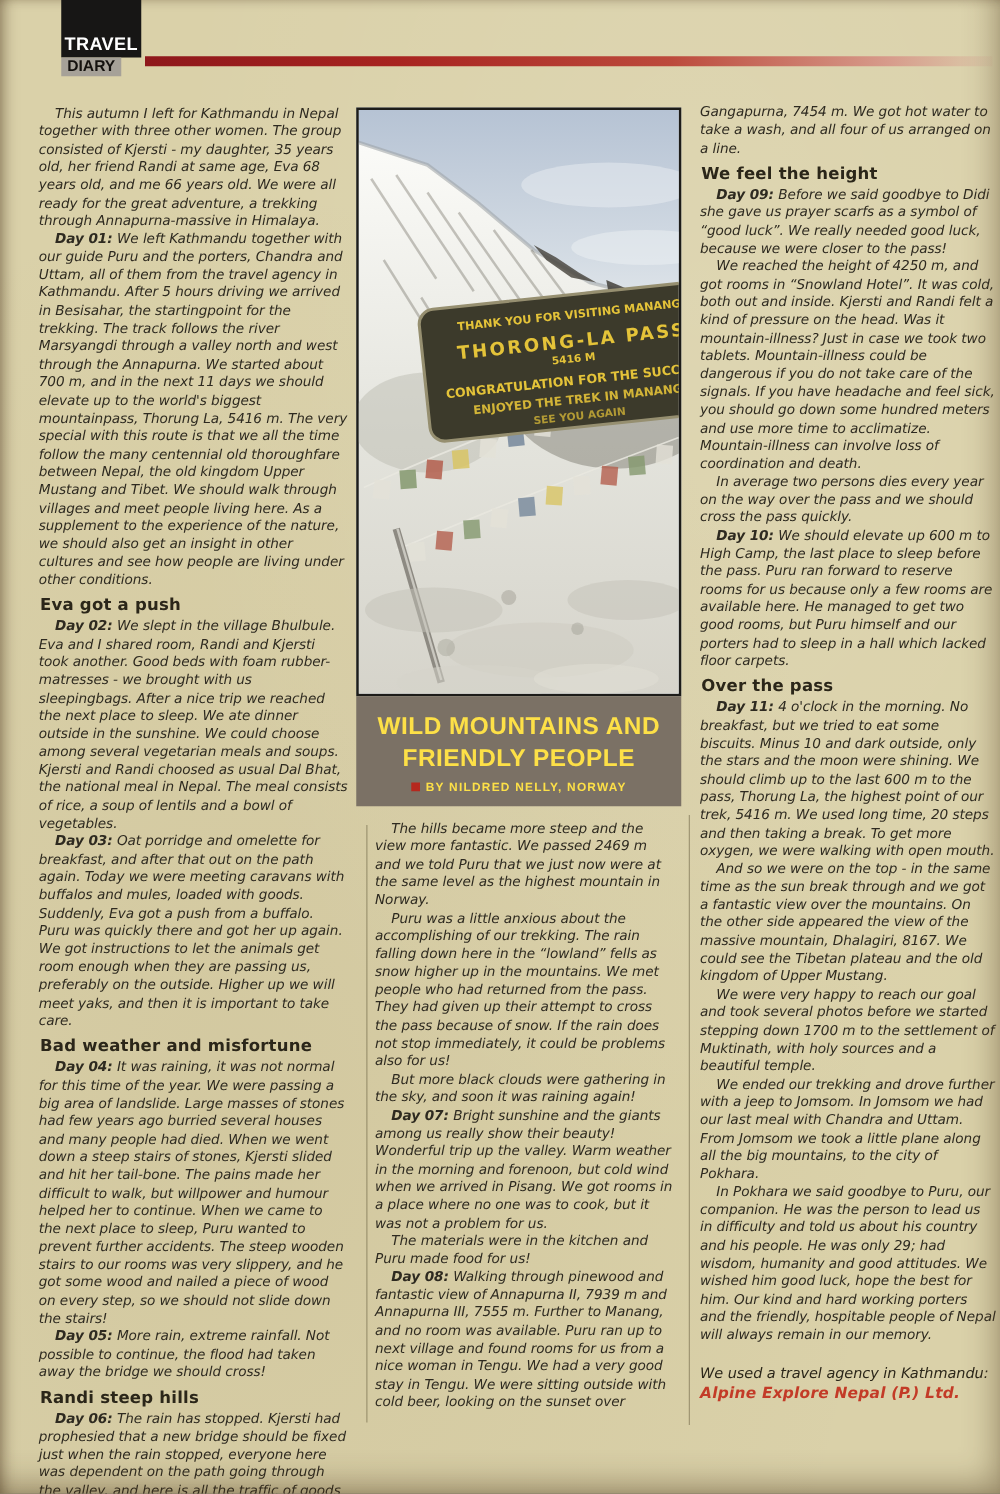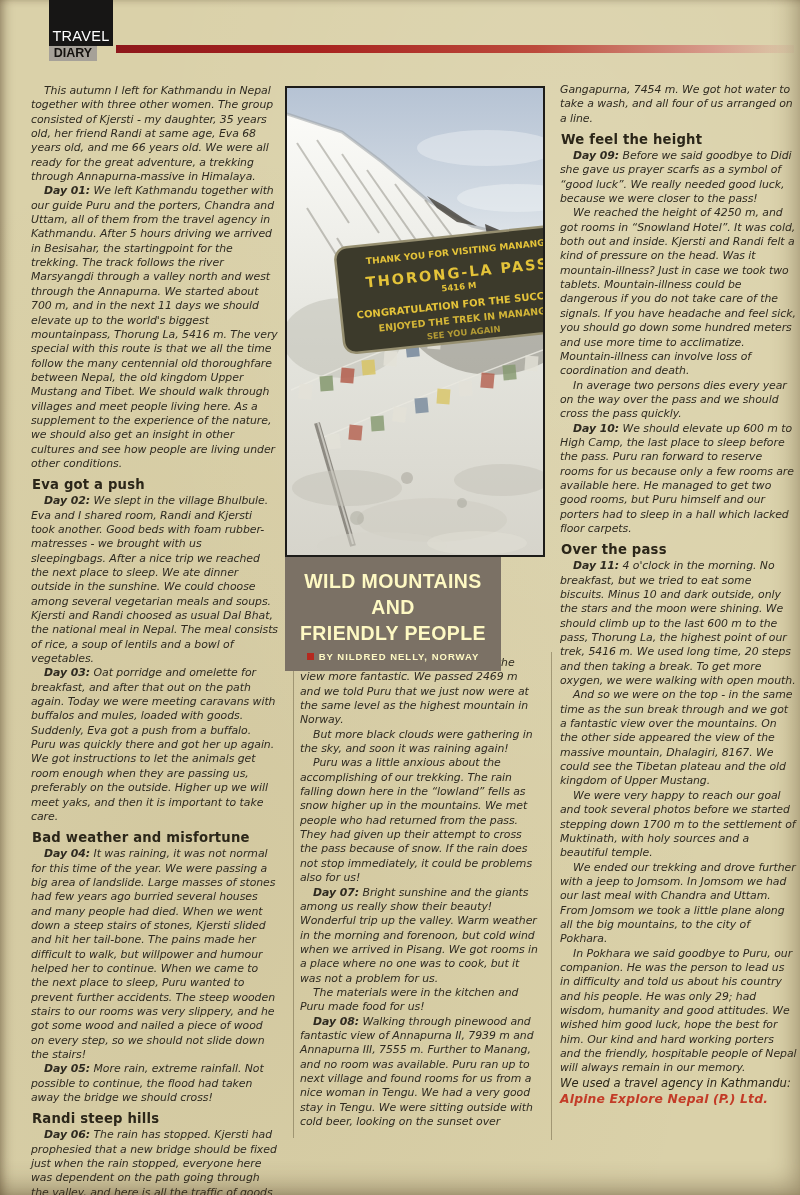--- a/index.html
+++ b/index.html
@@ -15,49 +15,49 @@
     content:""; position:absolute; inset:0; pointer-events:none;
     box-shadow: inset 9px 0 12px -7px rgba(70,50,25,.55),
                 inset -12px -16px 26px -10px rgba(70,50,25,.45),
                 inset 0 6px 10px -8px rgba(70,50,25,.35);
   }
   
   .kicker { position:absolute; left:49px; top:0; z-index:3; }
   .kicker-top {
     width:64px; height:46px; background:#171615; color:#ffffff;
     display:flex; align-items:flex-end; justify-content:center;
-    font-family:"Liberation Sans", sans-serif; font-weight:normal; font-size:14.5px;
+    font-family:"Liberation Sans", sans-serif; font-weight:bold; font-size:14.5px;
     letter-spacing:.3px; padding-bottom:2px; box-sizing:border-box;
   }
   .kicker-bottom {
     width:48px; height:15px; background:#a6a198; color:#14110e; text-align:center;
     font-family:"Liberation Sans", sans-serif; font-weight:bold; font-size:12.5px; line-height:15px;
   }
   .red-bar {
     position:absolute; left:116px; top:45px; width:678px; height:8px;
     background:linear-gradient(to right,#8e181b,#a82420 30%,#bc4a3c 62%,#d79c8c 88%,rgba(218,170,155,.15));
   }
   
   .col { position:absolute; }
   .col1 { left:31px; top:84px; width:248px; }
   .col2-text { left:300px; top:656px; width:241px; }
   .col3 { left:560px; top:83px; width:237px; }
   .para { font-size:10.9px; line-height:14.35px; margin:0; letter-spacing:-0.05px;font-style:italic; }
   .para.indent { text-indent:13px; }
   .para strong { font-weight:bold; }
   .col-heading { font-size:13.2px; font-weight:bold; margin:6px 0 2px 1px; letter-spacing:.2px; color:#2b2619; }
-  .footer-italic { font-style:italic; font-size:11.6px; color:#2b2619; }
+  .footer-italic { font-style:italic; font-size:11.6px; margin-top:15px; color:#2b2619; }
   .footer-red { font-style:italic; font-weight:bold; font-size:12.3px; margin-top:2px; color:#c33b27; letter-spacing:.2px; }
   .vrule { position:absolute; width:1px; background:rgba(105,95,65,.5); }
   .vrule1 { left:293px; top:660px; height:478px; }
   .vrule2 { left:551px; top:652px; height:488px; }
   
   .photo-wrap { position:absolute; left:285px; top:86px; width:260px; z-index:2; }
   .photo-svg { display:block; width:256px; height:467px; border:2px solid #1d1c19; background:#cfd6dd; }
-  .title-box { width:216px; background:#7b7165; color:#fef9c3; text-align:center; padding:11px 0 9px; box-sizing:border-box; }
+  .title-box { width:260px; background:#7b7165; color:#fde047; text-align:center; padding:11px 0 9px; box-sizing:border-box; }
   .title-line { font-family:"Liberation Sans", sans-serif; font-weight:bold; font-size:19.5px; line-height:26px; letter-spacing:.4px; }
   .byline { margin-top:5px; font-family:"Liberation Sans", sans-serif; font-weight:bold; font-size:9.5px; letter-spacing:1px; }
   .red-sq { display:inline-block; width:7px; height:7px; background:#b5281e; margin-right:5px; }
   .sign-text { fill:#e4c339; font-family:"DejaVu Sans", sans-serif; font-weight:bold; }
 </style>
 </head>
 <body>
 
 <div class="page">
 
@@ -174,22 +174,22 @@
       <p class="para indent"><strong>Day 02:</strong>  We slept in the village Bhulbule. Eva and I shared room, Randi and Kjersti took another. Good beds with foam rubber-matresses - we brought with us sleepingbags.  After a nice trip we reached the next place to sleep. We ate dinner outside in the sunshine.  We could choose among several vegetarian meals and soups. Kjersti and Randi choosed as usual Dal Bhat, the national meal in Nepal.  The meal consists of rice, a soup of lentils and a bowl of vegetables.</p>
       <p class="para indent"><strong>Day 03:</strong>  Oat porridge and omelette for breakfast, and after that out on the path again.  Today we were meeting caravans with buffalos and mules, loaded with goods. Suddenly, Eva got a push from a buffalo.  Puru was quickly there and got her up again.  We got instructions to let the animals get room enough when they are passing us, preferably on the outside.  Higher up we will meet yaks, and then it is important to take care.</p>
       <h3 class="col-heading">Bad weather and misfortune</h3>
       <p class="para indent"><strong>Day 04:</strong>  It was raining, it was not normal for this time of the year.  We were passing a big area of landslide. Large masses of stones had few years ago burried several houses and many people had died.  When we went down a steep stairs of stones, Kjersti slided and hit her tail-bone. The pains made her difficult to walk, but willpower and humour helped her to continue. When we came to the next place to sleep, Puru wanted to prevent further accidents. The steep wooden stairs to our rooms was very slippery, and he got some wood and nailed a piece of wood on every step, so we should not slide down the stairs!</p>
       <p class="para indent"><strong>Day 05:</strong>  More rain, extreme rainfall. Not possible to continue, the flood had taken away the bridge we should cross!</p>
       <h3 class="col-heading">Randi steep hills</h3>
       <p class="para indent"><strong>Day 06:</strong>  The rain has stopped. Kjersti had prophesied that a new bridge should be fixed just when the rain stopped, everyone here was dependent on the path going through the valley, and here is all the traffic of goods and people going on. And Kjersti was right. As soon as the rain stopped, volunteers with</p>
     </div>
   <div class="col col2-text">
       <p class="para indent">The hills became more steep and the view more fantastic. We passed 2469 m and we told Puru that we just now were at the same level as the highest mountain in Norway.</p>
+      <p class="para indent">Puru was a little anxious about the accomplishing of our trekking. The rain falling down here in the “lowland” fells as snow higher up in the mountains.  We met people who had returned from the pass. They had given up their attempt to cross the pass because of snow. If the rain does not stop immediately, it could be problems also for us!</p>
       <p class="para indent">But more black clouds were gathering in the sky, and soon it was raining again!</p>
-      <p class="para indent">Puru was a little anxious about the accomplishing of our trekking. The rain falling down here in the “lowland” fells as snow higher up in the mountains.  We met people who had returned from the pass. They had given up their attempt to cross the pass because of snow. If the rain does not stop immediately, it could be problems also for us!</p>
       <p class="para indent"><strong>Day 07:</strong>  Bright sunshine and the giants among us really show their beauty!  Wonderful trip up the valley. Warm weather in the morning and forenoon, but cold wind when we arrived in Pisang. We got rooms in a place where no one was to cook, but it was not a problem for us.</p>
       <p class="para indent">The materials were in the kitchen and Puru made food for us!</p>
       <p class="para indent"><strong>Day 08:</strong>  Walking through pinewood and fantastic view of Annapurna II, 7939 m and Annapurna III, 7555 m.  Further to Manang, and no room was available.  Puru ran up to next village and found rooms for us from a nice woman in Tengu. We had a very good stay in Tengu. We were sitting outside with cold beer, looking on the sunset over</p>
     </div>
   <div class="col col3">
       <p class="para">Gangapurna, 7454 m.  We got hot water to take a wash, and all four of us arranged on a line.</p>
       <h3 class="col-heading">We feel the height</h3>
       <p class="para indent"><strong>Day 09:</strong>  Before we said goodbye to Didi she gave us prayer scarfs as a symbol of “good luck”. We really needed good luck, because we were closer to the pass!</p>
       <p class="para indent">We reached the height of 4250 m, and got rooms in “Snowland Hotel”.  It was cold, both out and inside.  Kjersti and Randi felt a kind of pressure on the head. Was it mountain-illness?  Just in case we took two tablets.  Mountain-illness could be dangerous if you do not take care of the signals. If you have headache and feel sick, you should go down some hundred meters and use more time to acclimatize. Mountain-illness can involve loss of coordination and death.</p>
       <p class="para indent">In average two persons dies every year on the way over the pass and we should cross the pass quickly.</p>

